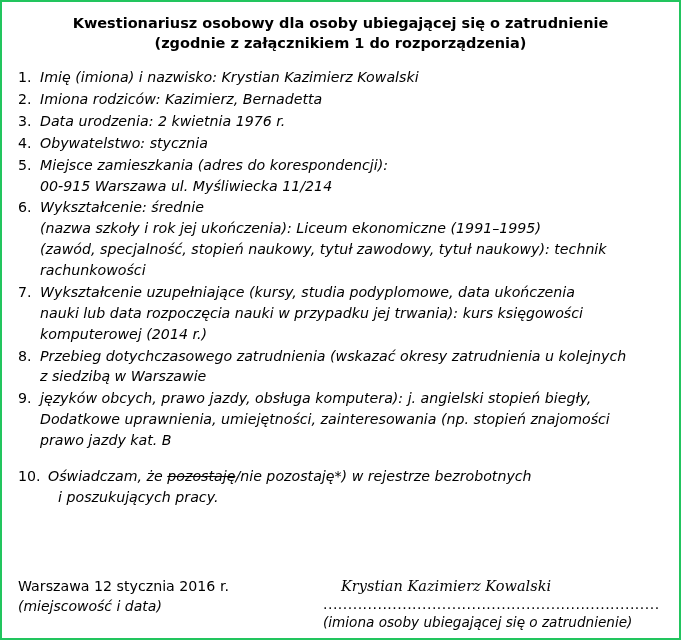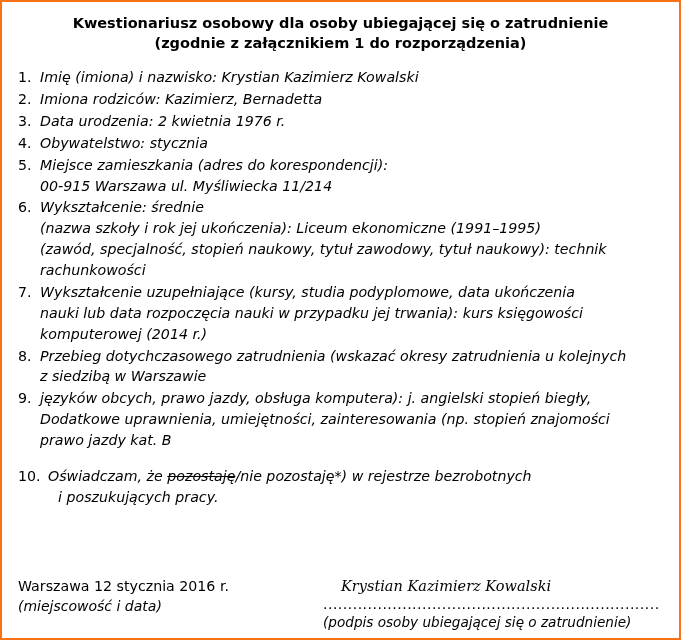--- a/index.html
+++ b/index.html
@@ -9,21 +9,21 @@
   }
   body {
     font-family: "DejaVu Sans", sans-serif;
   }
   #page {
     position: relative;
     width: 681px;
     height: 640px;
     box-sizing: border-box;
     background: #ffffff;
-    border: 2px solid #f97316;
+    border: 2px solid #22c55e;
     overflow: hidden;
   }
   .inner {
     padding: 12px 16px 0 16px;
     box-sizing: border-box;
     height: 100%;
     position: relative;
   }
   .title {
     text-align: center;
@@ -212,19 +212,19 @@
 
     <div class="footer">
       <div class="footer-row">
         <div class="footer-left">
           <div class="date-line">Warszawa 12 stycznia 2016 r.</div>
           <div class="caption">(miejscowość i data)</div>
         </div>
         <div class="footer-right">
           <div class="sig-name">Krystian Kazimierz Kowalski</div>
           <div class="dots">....................................................................</div>
-          <div class="caption-right">(podpis osoby ubiegającej się o zatrudnienie)</div>
+          <div class="caption-right">(imiona osoby ubiegającej się o zatrudnienie)</div>
         </div>
       </div>
     </div>
 
   </div>
 </div>
 
 </body></html>

